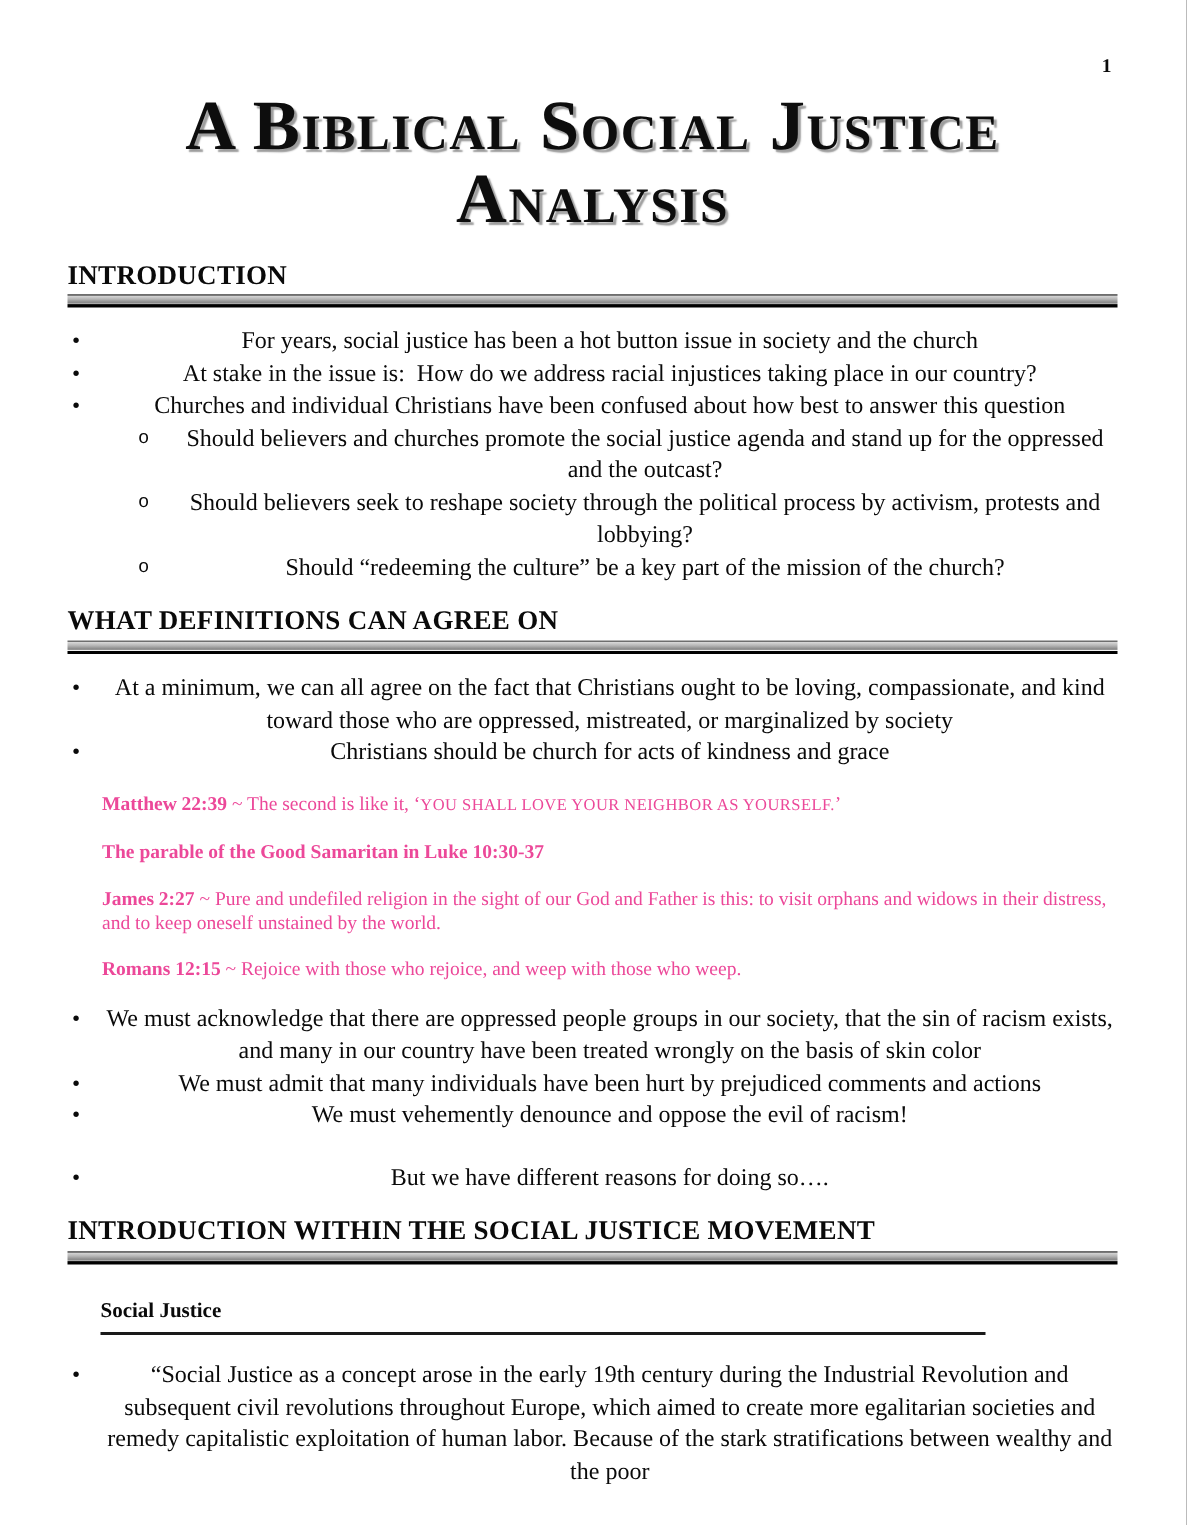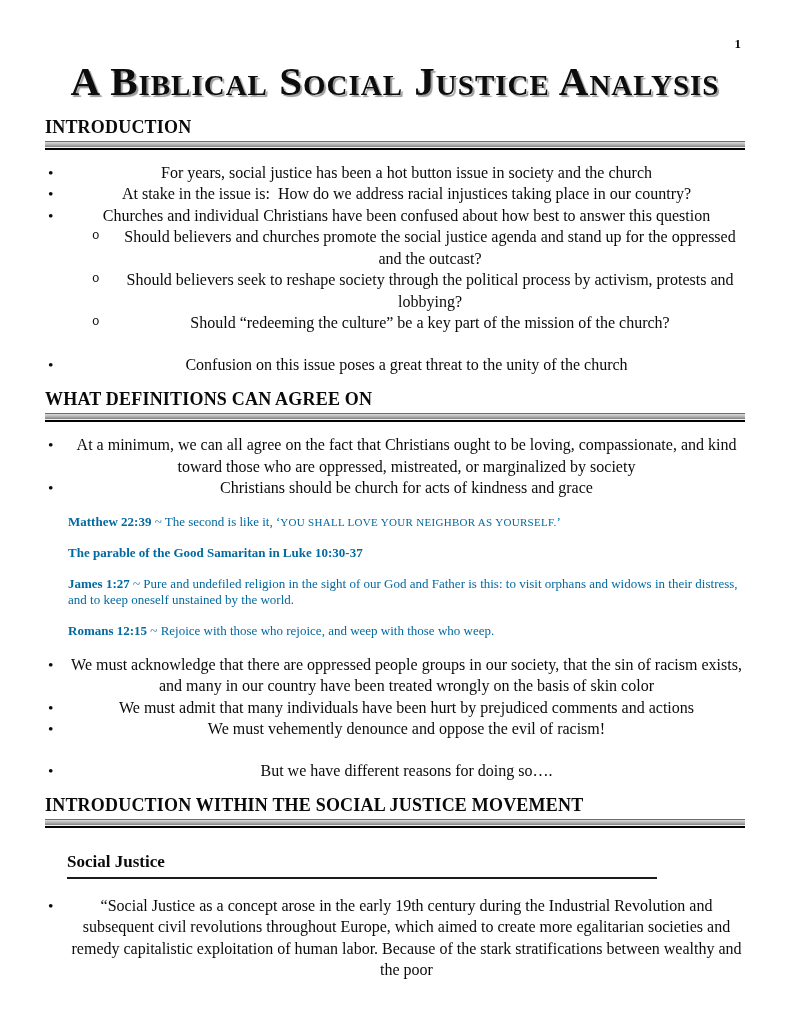--- a/index.html
+++ b/index.html
@@ -18,21 +18,21 @@
   .page-number {
     text-align: right;
     font-size: 13px;
     font-weight: bold;
     padding-right: 4px;
     height: 18px;
   }
   h1.doc-title {
     margin-top: 6px;
     text-align: center;
-    font-size: 41px;
+    font-size: 47px;
     font-weight: bold;
     font-variant: small-caps;
     letter-spacing: 1px;
     color: #0d0d0d;
     text-shadow: 2px 2px 1px #9c9c9c;
     line-height: 1.05;
   }
   h2.section-heading {
     margin-top: 15px;
     font-size: 18px;
@@ -72,31 +72,31 @@
     content: "o";
     left: 47px;
     font-family: "Liberation Mono", "DejaVu Sans Mono", monospace;
     font-size: 12.5px;
   }
   ul.blist.spaced { margin-top: 20px; }
   p.scripture {
     margin: 15px 0 0 23px;
     font-size: 13px;
     line-height: 16px;
-    color: #0369a1;
+    color: #ec4899;
   }
   p.scripture .ref, p.scripture.allbold { font-weight: bold; }
   p.scripture .caps {
     font-size: 11px;
     letter-spacing: 0.3px;
   }
   h3.subheading {
     margin: 24px 0 0 22px;
     width: 590px;
-    font-size: 17px;
+    font-size: 14px;
     font-weight: bold;
     padding-bottom: 5px;
     border-bottom: 2px solid #1a1a1a;
   }
 </style>
 </head>
 <body>
 
 <div class="page">
 
@@ -108,38 +108,35 @@
     <h2 class="section-heading">INTRODUCTION</h2>
     <div class="rule3d"></div>
     <ul class="blist">
       <li>For years, social justice has been a hot button issue in society and the church</li>
       <li>At stake in the issue is:  How do we address racial injustices taking place in our country?</li>
       <li>Churches and individual Christians have been confused about how best to answer this question</li>
       <li class="sub">Should believers and churches promote the social justice agenda and stand up for the oppressed and the outcast?</li>
       <li class="sub">Should believers seek to reshape society through the political process by activism, protests and lobbying?</li>
       <li class="sub">Should “redeeming the culture” be a key part of the mission of the church?</li>
     </ul>
-    <ul class="blist spaced">
-      <li>Confusion on this issue poses a great threat to the unity of the church</li>
-    </ul>
   </section>
 
   <section>
     <h2 class="section-heading">WHAT DEFINITIONS CAN AGREE ON</h2>
     <div class="rule3d"></div>
     <ul class="blist">
       <li>At a minimum, we can all agree on the fact that Christians ought to be loving, compassionate, and kind toward those who are oppressed, mistreated, or marginalized by society</li>
       <li>Christians should be church for acts of kindness and grace</li>
     </ul>
 
     <p class="scripture"><span class="ref">Matthew 22:39</span><span> ~ The second is like it, ‘</span><span class="caps">YOU SHALL LOVE YOUR NEIGHBOR AS YOURSELF.</span><span>’</span></p>
 
     <p class="scripture allbold">The parable of the Good Samaritan in Luke 10:30-37</p>
 
-    <p class="scripture"><span class="ref">James 1:27</span><span> ~ Pure and undefiled religion in the sight of our God and Father is this: to visit orphans and widows in their distress, and to keep oneself unstained by the world.</span></p>
+    <p class="scripture"><span class="ref">James 2:27</span><span> ~ Pure and undefiled religion in the sight of our God and Father is this: to visit orphans and widows in their distress, and to keep oneself unstained by the world.</span></p>
 
 
     <p class="scripture"><span class="ref">Romans 12:15</span><span> ~ Rejoice with those who rejoice, and weep with those who weep.</span></p>
 
     <ul class="blist" style="margin-top:15px">
       <li>We must acknowledge that there are oppressed people groups in our society, that the sin of racism exists, and many in our country have been treated wrongly on the basis of skin color</li>
       <li>We must admit that many individuals have been hurt by prejudiced comments and actions</li>
       <li>We must vehemently denounce and oppose the evil of racism!</li>
     </ul>
     <ul class="blist spaced">

